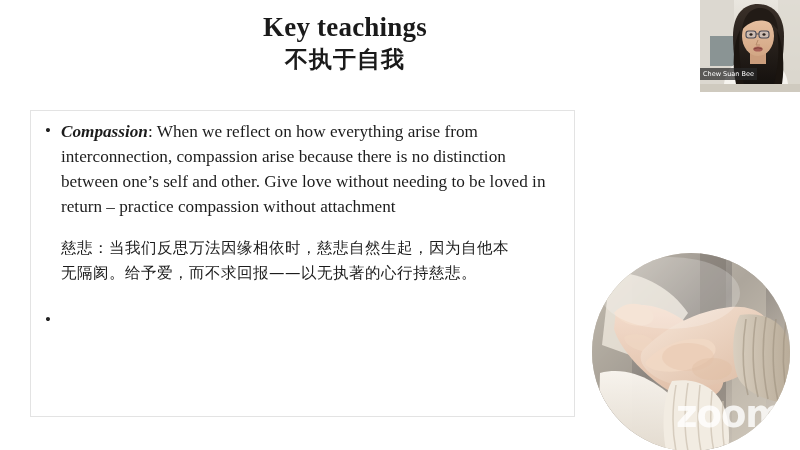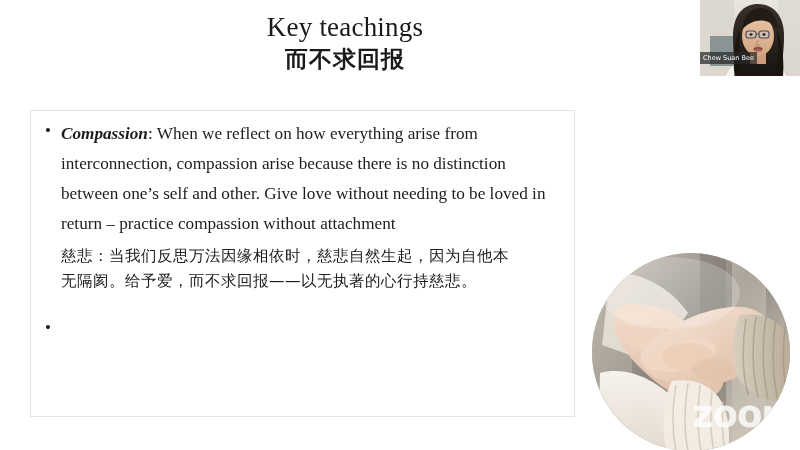--- a/index.html
+++ b/index.html
@@ -29,21 +29,21 @@
   
   .title-block {
     position: absolute;
     left: 0;
     top: 12px;
     width: 690px;
     text-align: center;
   }
   .title-en {
     font-family: "Liberation Serif", serif;
-    font-weight: normal;
+    font-weight: bold;
     font-size: 27px;
     line-height: 30px;
     color: #1a1a1a;
     letter-spacing: 0.2px;
   }
   .title-zh {
     font-family: "DejaVu Sans", sans-serif;
     font-weight: bold;
     font-size: 23px;
     line-height: 30px;
@@ -77,34 +77,34 @@
     text-align: left;
     padding-left: 4px;
     box-sizing: border-box;
   }
   .bullet-body {
     flex: 1 1 auto;
   }
   .en-text {
     font-family: "Liberation Serif", serif;
     font-size: 17.2px;
-    line-height: 30px;
+    line-height: 25px;
     color: #1c1c1c;
   }
   .en-text .lead {
     font-weight: bold;
     font-style: italic;
   }
   .zh-text {
     font-family: "DejaVu Sans", sans-serif;
     font-size: 15.5px;
     line-height: 25px;
     color: #1c1c1c;
     letter-spacing: 0.5px;
-    margin-top: 5px;
+    margin-top: 17px;
     max-width: 455px;
   }
   .block-gap {
     height: 22px;
   }
   .bullet-2 .zh-text {
     max-width: 470px;
     line-height: 26px;
   }
 
@@ -115,37 +115,37 @@
     top: 253px;
     width: 198px;
     height: 198px;
     border-radius: 50%;
     overflow: hidden;
     background: #d9d2c8;
   }
   .photo-circle svg { display: block; }
   .zoom-watermark {
     position: absolute;
-    left: 100px;
+    left: 84px;
     top: 140px;
     font-family: "DejaVu Sans", sans-serif;
     font-size: 37px;
     font-weight: bold;
     color: rgba(255,255,255,0.80);
     letter-spacing: -1px;
     pointer-events: none;
   }
 
   
   .video-tile {
     position: absolute;
     left: 700px;
     top: 0px;
     width: 100px;
-    height: 76px;
+    height: 92px;
     overflow: hidden;
     background: #cfcabf;
   }
   .video-tile svg { display: block; }
   .video-name {
     position: absolute;
     left: 0px;
     bottom: 12px;
     max-width: 62px;
     background: rgba(40,40,40,0.72);
@@ -161,21 +161,21 @@
 </style>
 </head>
 <body>
 
 <div class="screen">
 
   <div class="slide">
 
     <div class="title-block">
       <div class="title-en">Key teachings</div>
-      <div class="title-zh">而不求回报</div>
+      <div class="title-zh">不执于自我</div>
     </div>
 
     <div class="content-box">
 
       <div class="bullet-row bullet-1">
         <div class="bullet-dot">•</div>
         <div class="bullet-body">
           <div class="en-text">
             <span class="lead">Compassion</span><span>:</span><span> When we reflect on how everything arise from interconnection, compassion arise because there is no distinction between one’s self and other. Give love without needing to be loved in return – practice compassion without attachment</span>
           </div>

